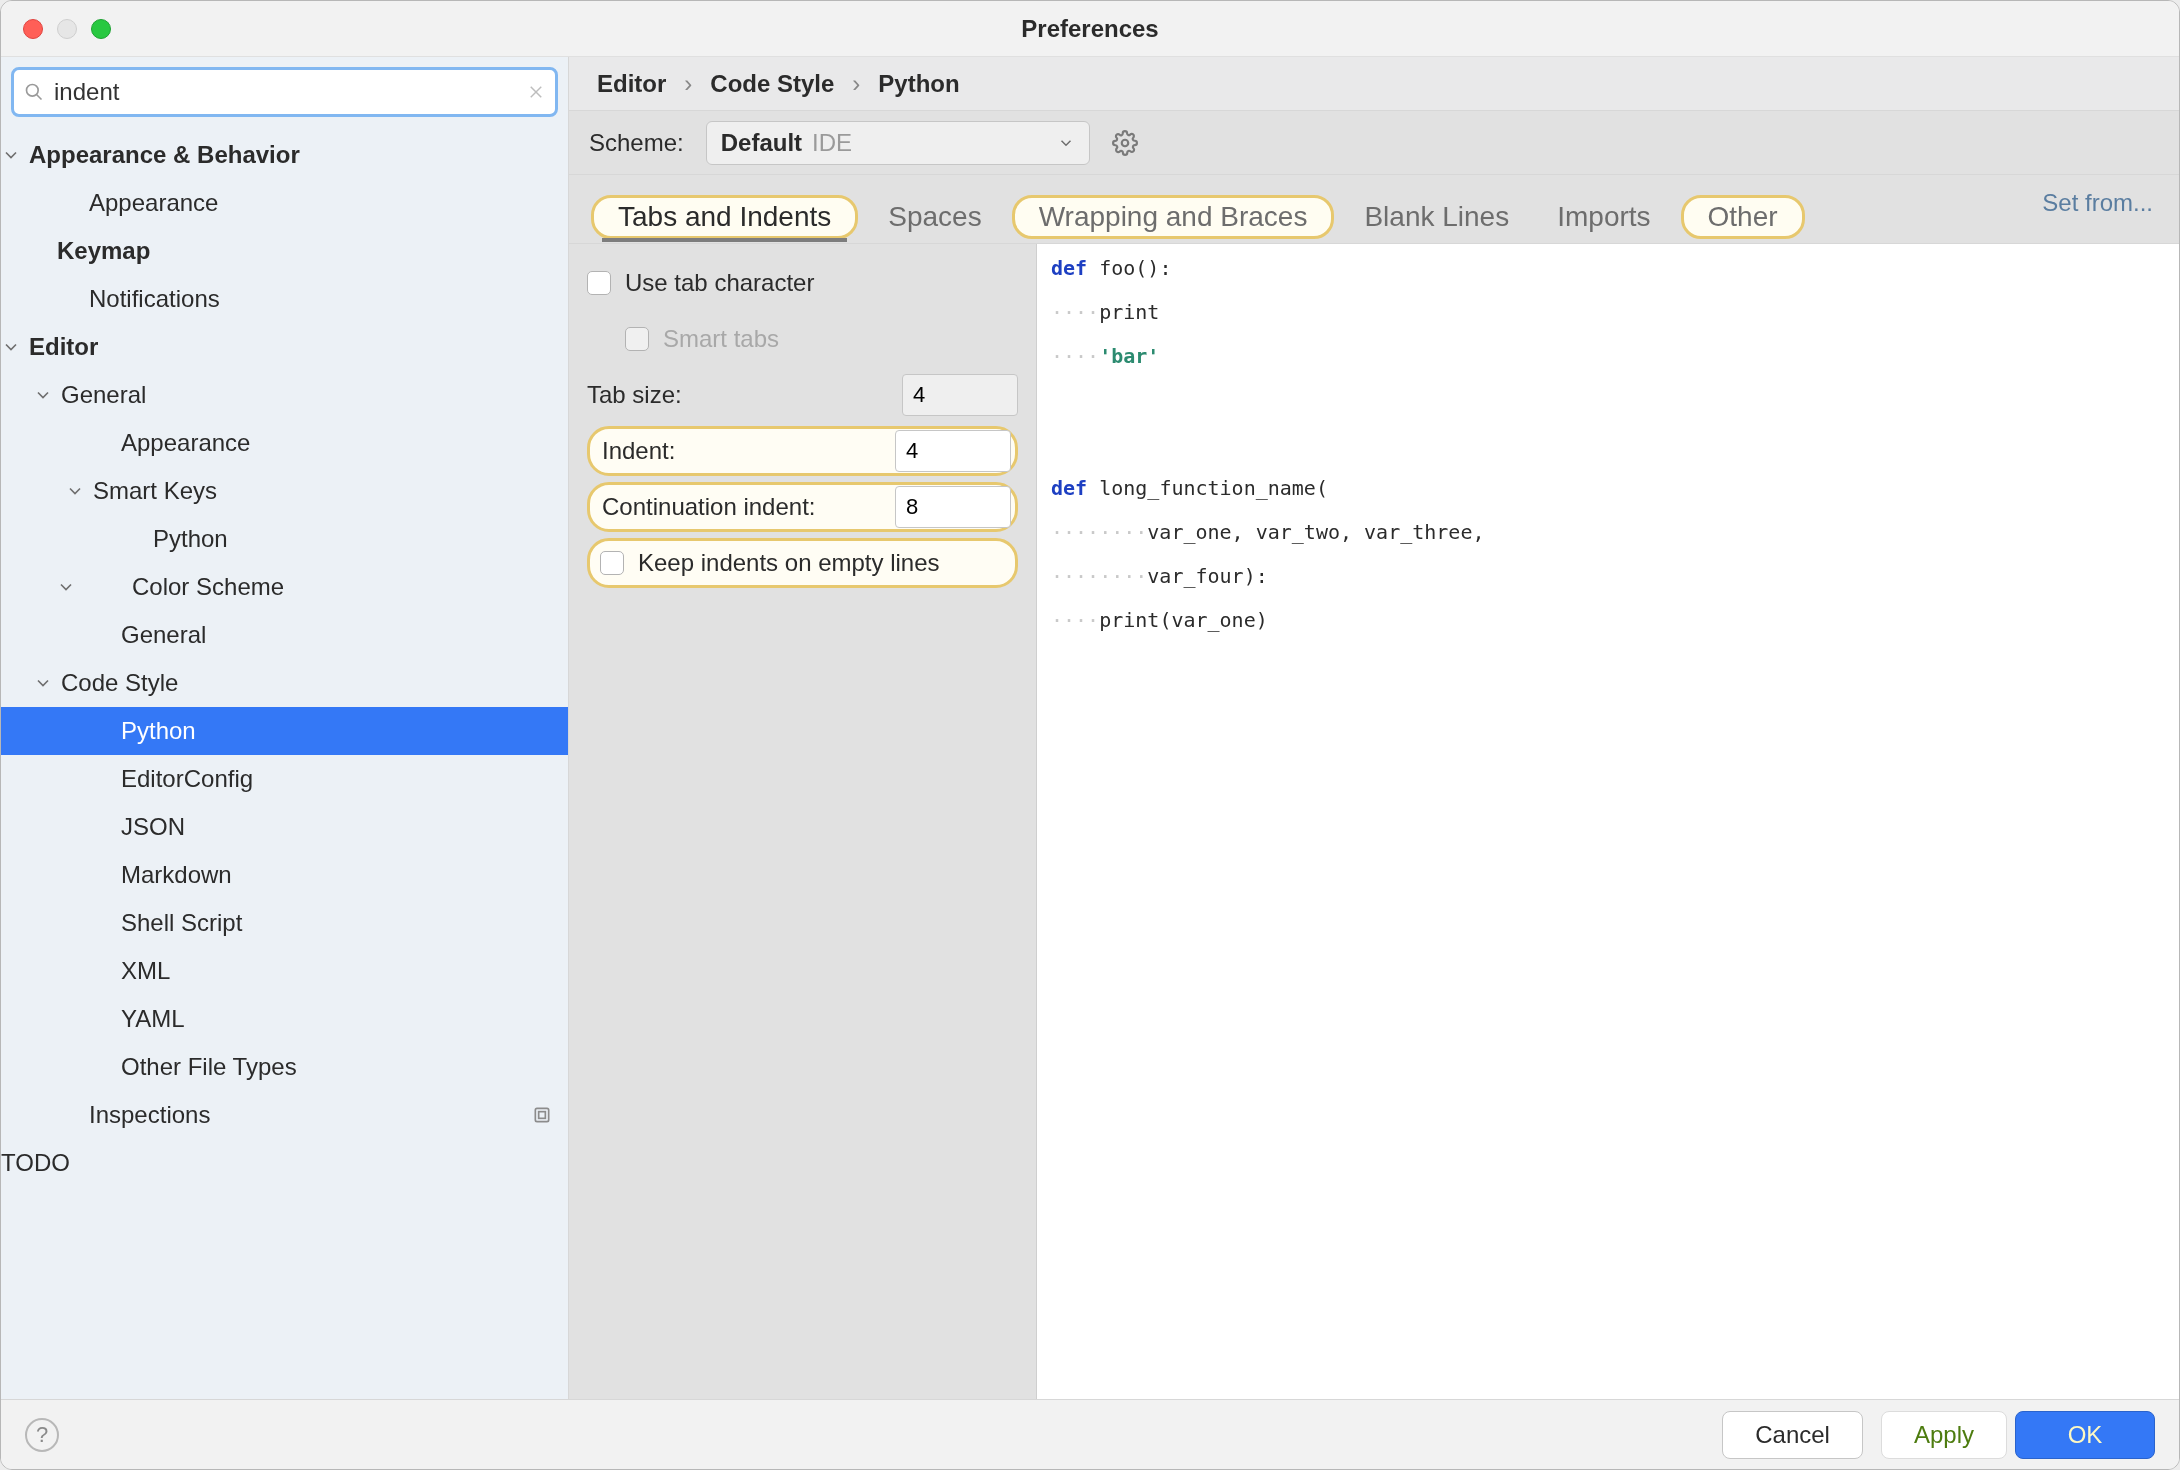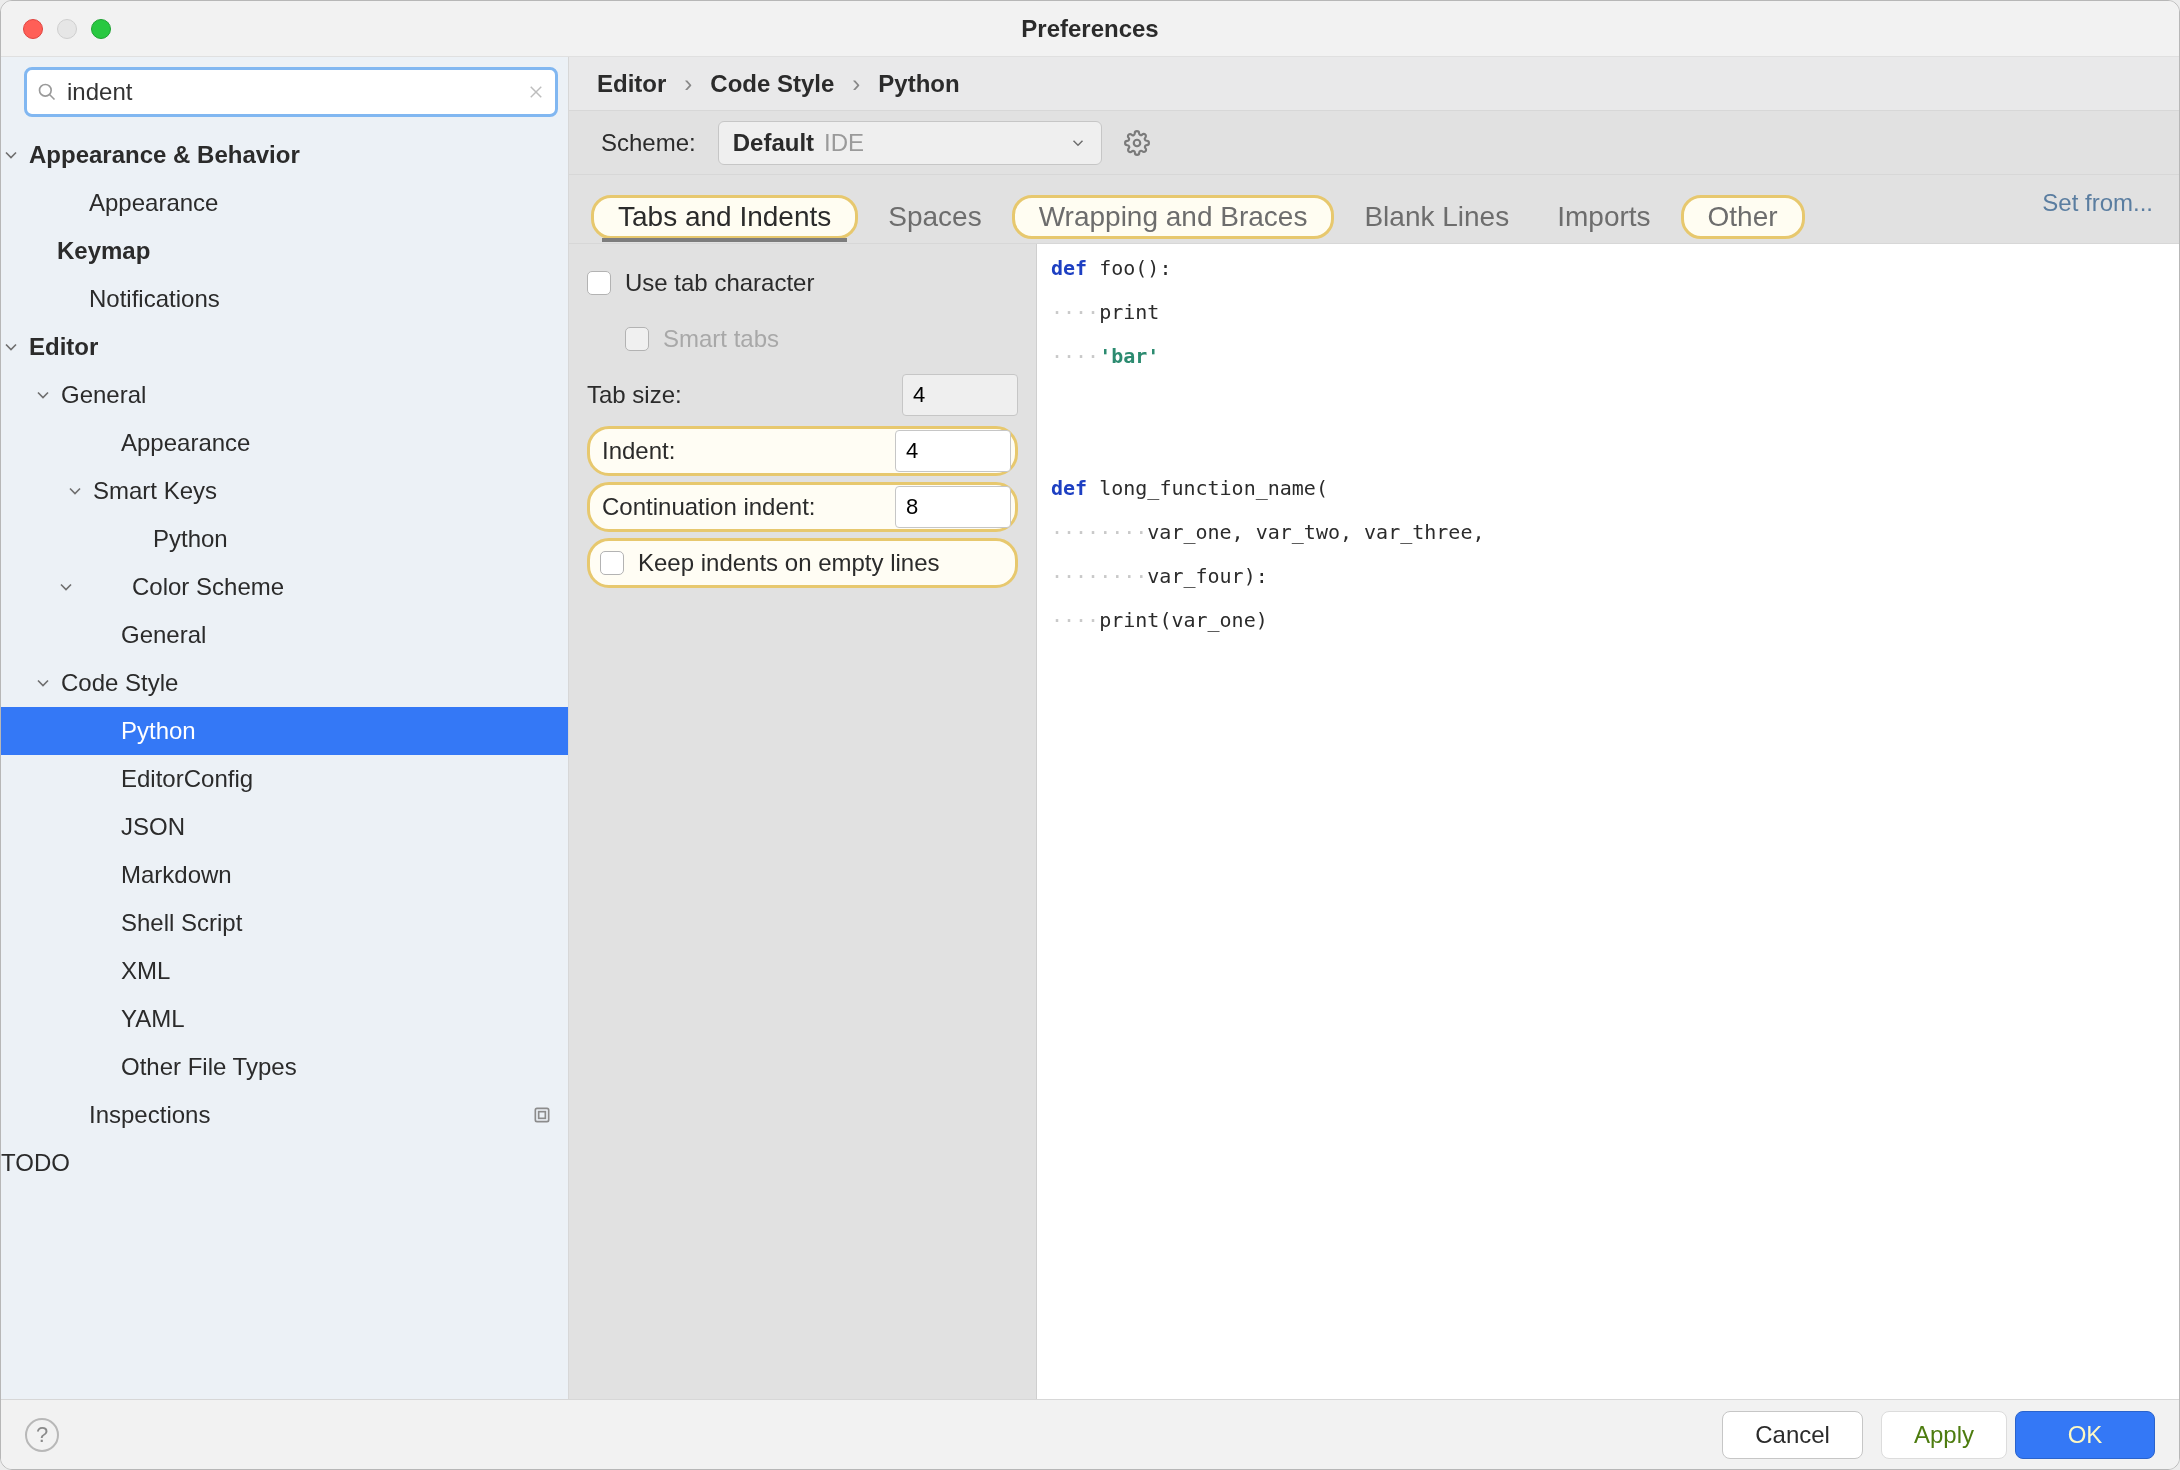--- a/index.html
+++ b/index.html
@@ -7,36 +7,36 @@
   .window { width:2180px; height:1470px; background:#f2f2f2; border:1px solid #b7b7b7; border-radius:12px; overflow:hidden; display:flex; flex-direction:column; position:relative;}
   .titlebar { height:56px; display:flex; align-items:center; position:relative; background:#f2f2f2; border-bottom:1px solid #e0e0e0;}
   .traffic { display:flex; gap:14px; padding-left:22px;}
   .circle { width:20px; height:20px; border-radius:50%; }
   .c-red { background:#ff5f57; border:1px solid #e04440;}
   .c-yellow { background:#e6e6e6; border:1px solid #cfcfcf;}
   .c-green { background:#28c840; border:1px solid #1fa233;}
   .titlebar-title { position:absolute; left:50%; transform:translateX(-50%); font-size:24px; font-weight:700; color:#2b2b2b;}
   .body { flex:1; display:flex; min-height:0; }
   .sidebar { width:568px; background:#ecf1f6; border-right:1px solid #d7d7d7; display:flex; flex-direction:column; }
-  .search-wrap { padding:10px 10px 8px 10px;margin-left:13px; }
+  .search-wrap { padding:10px 10px 8px 10px; }
   .search-box { display:flex; align-items:center; height:50px; background:#fff; border:3px solid #81b7f1; border-radius:8px; padding:0 10px;}
   .search-icon { width:20px; height:20px; color:#9a9a9a; flex-shrink:0;}
   .search-box input { flex:1; border:none; outline:none; font-size:24px; padding-left:10px; color:#333; background:transparent;}
   .clear-icon { width:18px; height:18px; color:#bdbdbd; flex-shrink:0; cursor:pointer;}
   .tree { flex:1; overflow:auto; font-size:24px; color:#2b2b2b; padding-top:6px;}
   .tree-row { height:48px; display:flex; align-items:center; cursor:default;}
   .tree-row.selected { background:#3478f6; color:#fff;}
   .arrow { width:20px; height:20px; flex-shrink:0; color:#6f6f6f;}
   .tree-label { white-space:nowrap;}
   .tree-label.bold { font-weight:700;}
   .badge-icon { width:20px; height:20px; color:#8c8c8c; margin-left:auto; margin-right:16px;}
   .content { flex:1; display:flex; flex-direction:column; min-width:0;}
   .breadcrumb { height:54px; display:flex; align-items:center; background:#e9e9ea; border-bottom:1px solid #d7d7d7; padding-left:28px; font-size:24px; color:#2b2b2b; font-weight:700; gap:18px;}
   .crumb-sep { color:#888; font-weight:400;}
-  .scheme-row { height:64px; display:flex; align-items:center; padding-left:32px; background:#e1e1e1; border-bottom:1px solid #d7d7d7; gap:22px;}
+  .scheme-row { height:64px; display:flex; align-items:center; padding-left:20px; background:#e1e1e1; border-bottom:1px solid #d7d7d7; gap:22px;}
   .scheme-label { font-size:24px; color:#2b2b2b;}
   .scheme-select { width:384px; height:44px; background:#efefef; border:1px solid #c6c6c6; border-radius:6px; display:flex; align-items:center; padding:0 14px; font-size:24px; color:#2b2b2b; gap:10px; cursor:default;}
   .scheme-select .scope { color:#9a9a9a;}
   .scheme-select .chev { margin-left:auto; width:18px; height:18px; color:#6f6f6f;}
   .gear-icon { width:26px; height:26px; color:#7a7a7a; cursor:pointer;}
   .subheader { height:68px; display:flex; align-items:flex-end; background:#e1e1e1; position:relative;}
   .setfrom { position:absolute; right:26px; top:14px; color:#5a7da0; font-size:24px; cursor:pointer;}
   .tabs { display:flex; align-items:center; gap:0; padding-left:16px; height:52px;}
   .tab { padding:0 24px; height:52px; display:flex; align-items:center; font-size:28px; color:#6d6d6d; cursor:pointer; position:relative;}
   .tab.active { color:#2b2b2b; border-bottom:4px solid #7d7d7d;}

